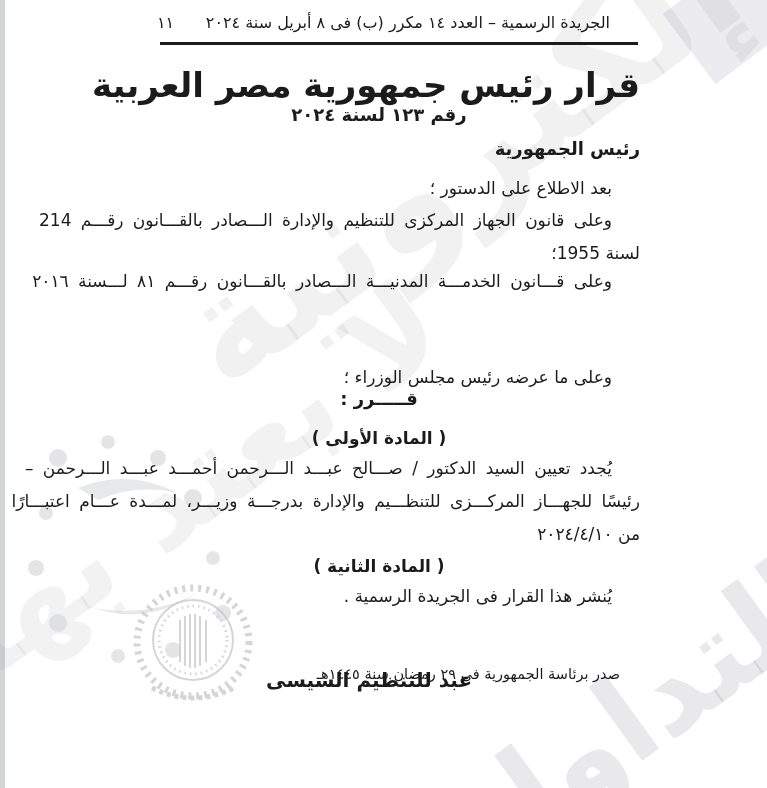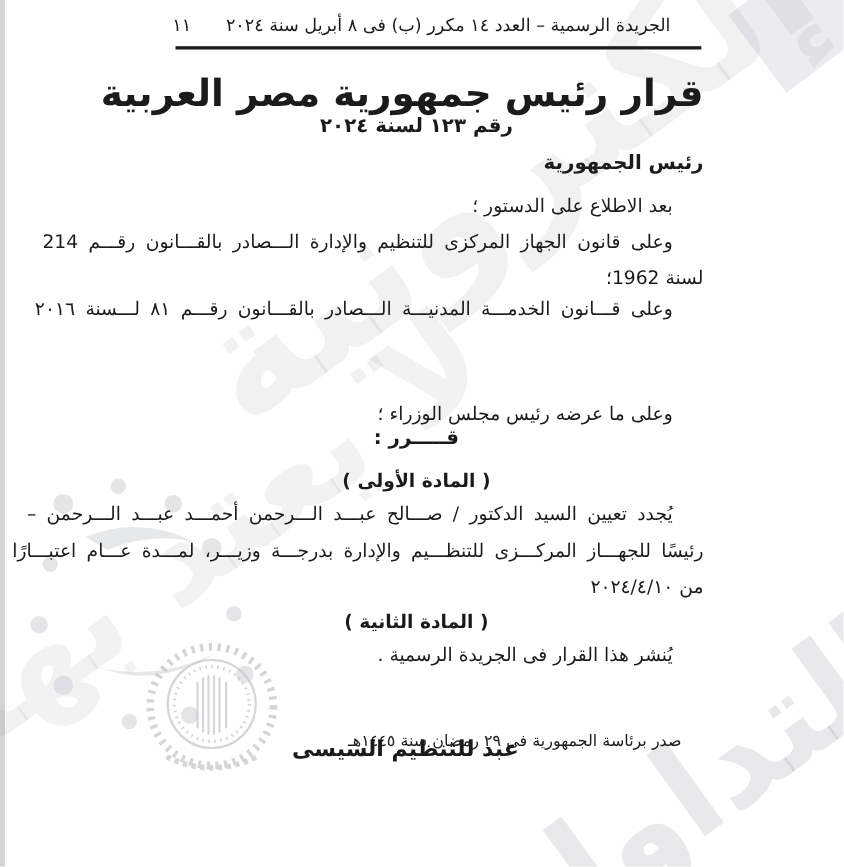--- a/index.html
+++ b/index.html
@@ -96,21 +96,21 @@
   </div>
   <div class="hdr-rule"></div>
 
   <div class="content">
     <div class="line center bold title">قرار رئيس جمهورية مصر العربية</div>
     <div class="line center bold subtitle">رقم ١٢٣ لسنة ٢٠٢٤</div>
     <div class="line bold issuer">رئيس الجمهورية</div>
 
     <div class="line indent" style="top:178px">بعد الاطلاع على الدستور ؛</div>
     <div class="line just" style="top:210px">وعلى قانون الجهاز المركزى للتنظيم والإدارة الـــصادر بالقـــانون رقـــم 214</div>
-    <div class="line" style="top:243px">لسنة 1962؛</div>
+    <div class="line" style="top:243px">لسنة 1955؛</div>
     <div class="line just" style="top:271px">وعلى قـــانون الخدمـــة المدنيـــة الـــصادر بالقـــانون رقـــم ٨١ لـــسنة ٢٠١٦</div>
     <div class="line indent" style="top:367px">وعلى ما عرضه رئيس مجلس الوزراء ؛</div>
 
     <div class="line center bold" style="top:388px;font-size:18px">قـــــرر :</div>
 
     <div class="line just" style="top:458px">يُجدد تعيين السيد الدكتور / صـــالح عبـــد الـــرحمن أحمـــد عبـــد الـــرحمن –</div>
     <div class="line center bold" style="top:428px">( المادة الأولى )</div>
     <div class="line just" style="top:491px;right:0">رئيسًا للجهـــاز المركـــزى للتنظـــيم والإدارة بدرجـــة وزيـــر، لمـــدة عـــام اعتبـــارًا</div>
     <div class="line" style="top:524px">من ٢٠٢٤/٤/١٠</div>
 

